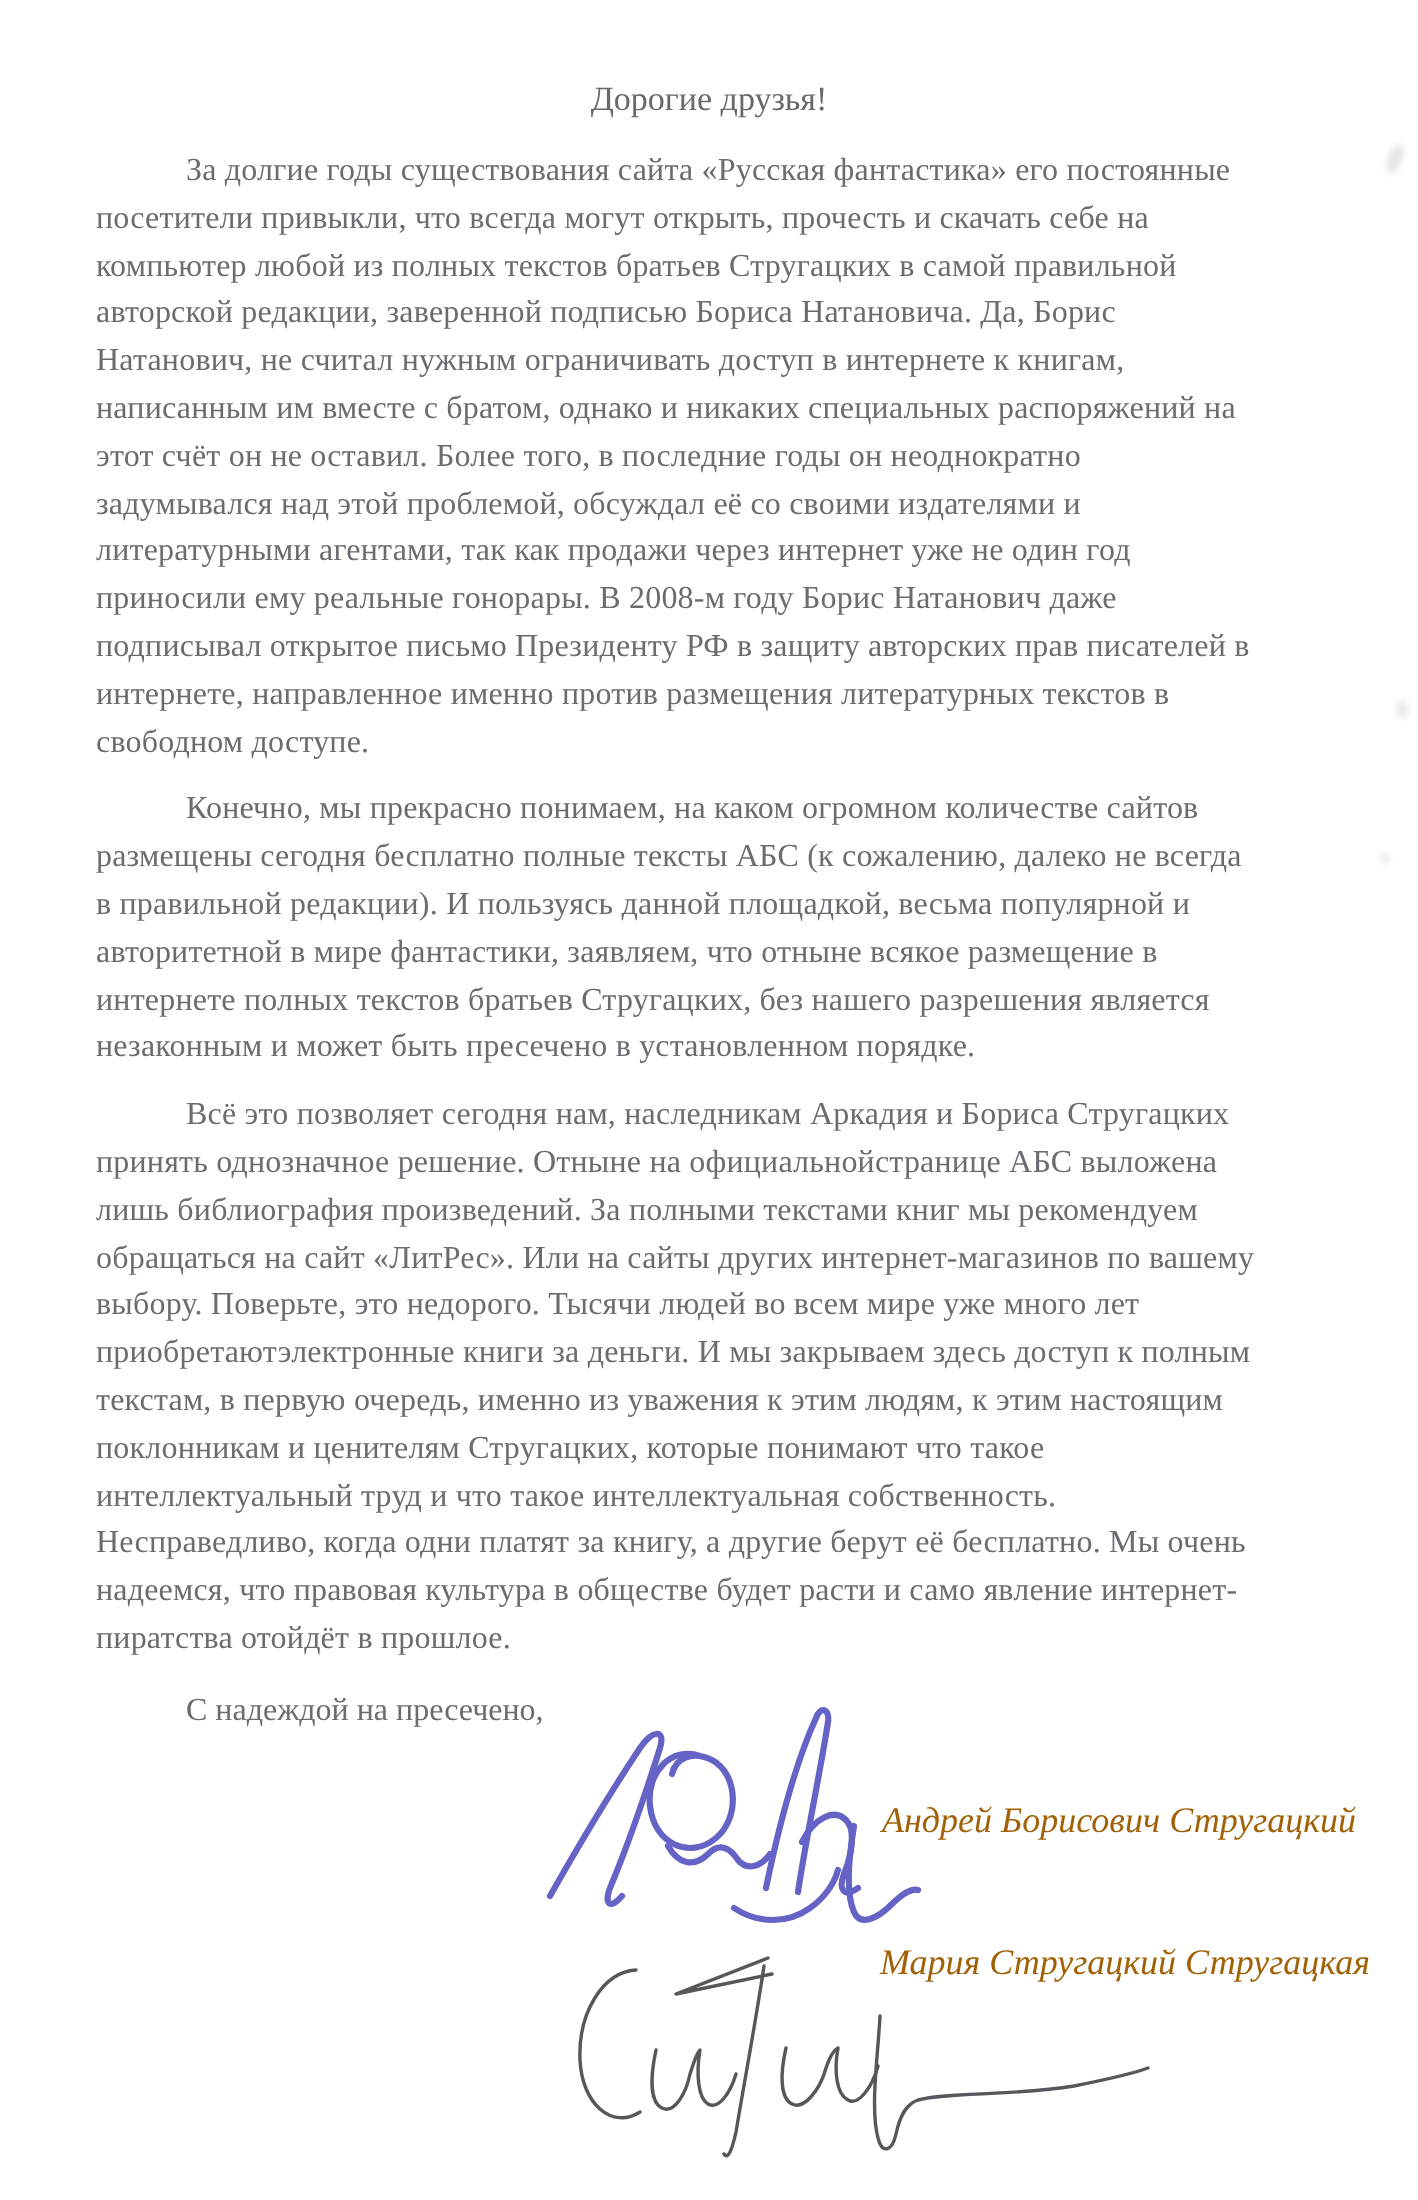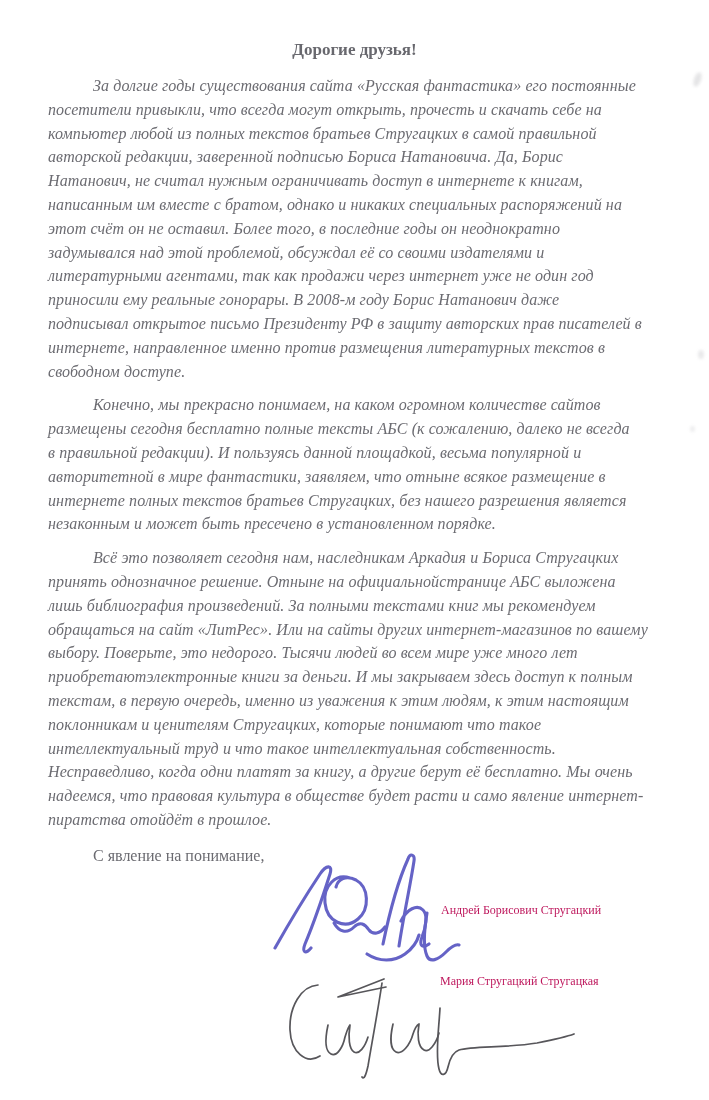--- a/index.html
+++ b/index.html
@@ -11,55 +11,54 @@
     overflow: hidden;
     font-family: "Liberation Serif", "DejaVu Serif", serif;
     color: #6b6b71;
   }
   .salutation {
     padding-top: 38px;
     text-align: center;
     font-size: 17px;
     line-height: 24px;
     color: #68686e;
-    font-weight: bold;
   }
   .letter-body {
     margin: 12px 6px 0 48px;
   }
   .para {
     white-space: pre-line;
     text-indent: 45px;
     font-size: 16px;
     line-height: 23.8px;
     margin: 0 0 10px 0;
     letter-spacing: 0.1px;
-    font-style: italic;
   }
   .closing {
     margin-top: 12px;
     text-indent: 45px;
     font-size: 16px;
     line-height: 23.8px;
   }
   .sig-ink {
     position: absolute;
     fill: none;
     stroke-linecap: round;
     stroke-linejoin: round;
   }
   .sig-ink path { fill: none; }
   .sig-andrey { left: 270px; top: 851px; opacity: 0.92; }
   .sig-maria  { left: 281px; top: 970px; opacity: 0.88; }
   .sig-name {
     position: absolute;
-    font-size: 12px;
+    font-size: 18px;
     line-height: 20px;
-    color: #be185d;
+    color: #a16207;
     white-space: nowrap;
+    font-style: italic;
   }
   .sig-name-andrey { left: 441px; top: 900px; }
   .sig-name-maria  { left: 440px; top: 971px; }
   .scan-artifact {
     position: absolute;
     background: #a9a9ae;
     border-radius: 50%;
     filter: blur(1.5px);
   }
   .artifact-1 { left: 694px; top: 72px;  width: 7px; height: 15px; opacity: 0.30; transform: rotate(20deg); }
@@ -98,21 +97,21 @@
 лишь библиография произведений. За полными текстами книг мы рекомендуем
 обращаться на сайт «ЛитРес». Или на сайты других интернет-магазинов по вашему
 выбору. Поверьте, это недорого. Тысячи людей во всем мире уже много лет
 приобретаютэлектронные книги за деньги. И мы закрываем здесь доступ к полным
 текстам, в первую очередь, именно из уважения к этим людям, к этим настоящим
 поклонникам и ценителям Стругацких, которые понимают что такое
 интеллектуальный труд и что такое интеллектуальная собственность.
 Несправедливо, когда одни платят за книгу, а другие берут её бесплатно. Мы очень
 надеемся, что правовая культура в обществе будет расти и само явление интернет-
 пиратства отойдёт в прошлое.</p>
-    <p class="closing">С явление на понимание,</p>
+    <p class="closing">С надеждой на пресечено,</p>
   </div>
 
   <svg class="sig-ink sig-andrey" width="192" height="114" viewBox="0 0 192 114" stroke-width="3.1" stroke="#5956c2">
     <path d="M 5 97 C 18 74 36 44 50 23 C 56 14 63 13 60 23 C 53 45 43 74 35 93 C 32 101 35 104 41 97"></path>
     <path d="M 80 27 C 66 22 53 35 55 52 C 57 71 75 79 88 68 C 100 58 99 36 86 29 C 76 24 68 28 66 36 M 64 72 C 69 81 77 83 84 76 C 90 70 95 73 99 79 C 103 84 110 83 115 76"></path>
     <path d="M 113 93 C 119 64 128 30 138 8 C 140 2 145 3 144 10 C 140 36 133 68 129 95 M 131 70 C 137 58 147 53 153 59 C 158 64 156 76 152 86 C 149 94 152 98 159 93"></path>
     <path d="M 97 103 C 109 111 124 111 135 103 C 142 98 147 91 149 84 M 157 62 C 154 80 153 96 157 105 C 160 112 168 109 176 101 C 181 96 186 93 189 94"></path>
   </svg>
   <span class="sig-name sig-name-andrey">Андрей Борисович Стругацкий</span>
 

